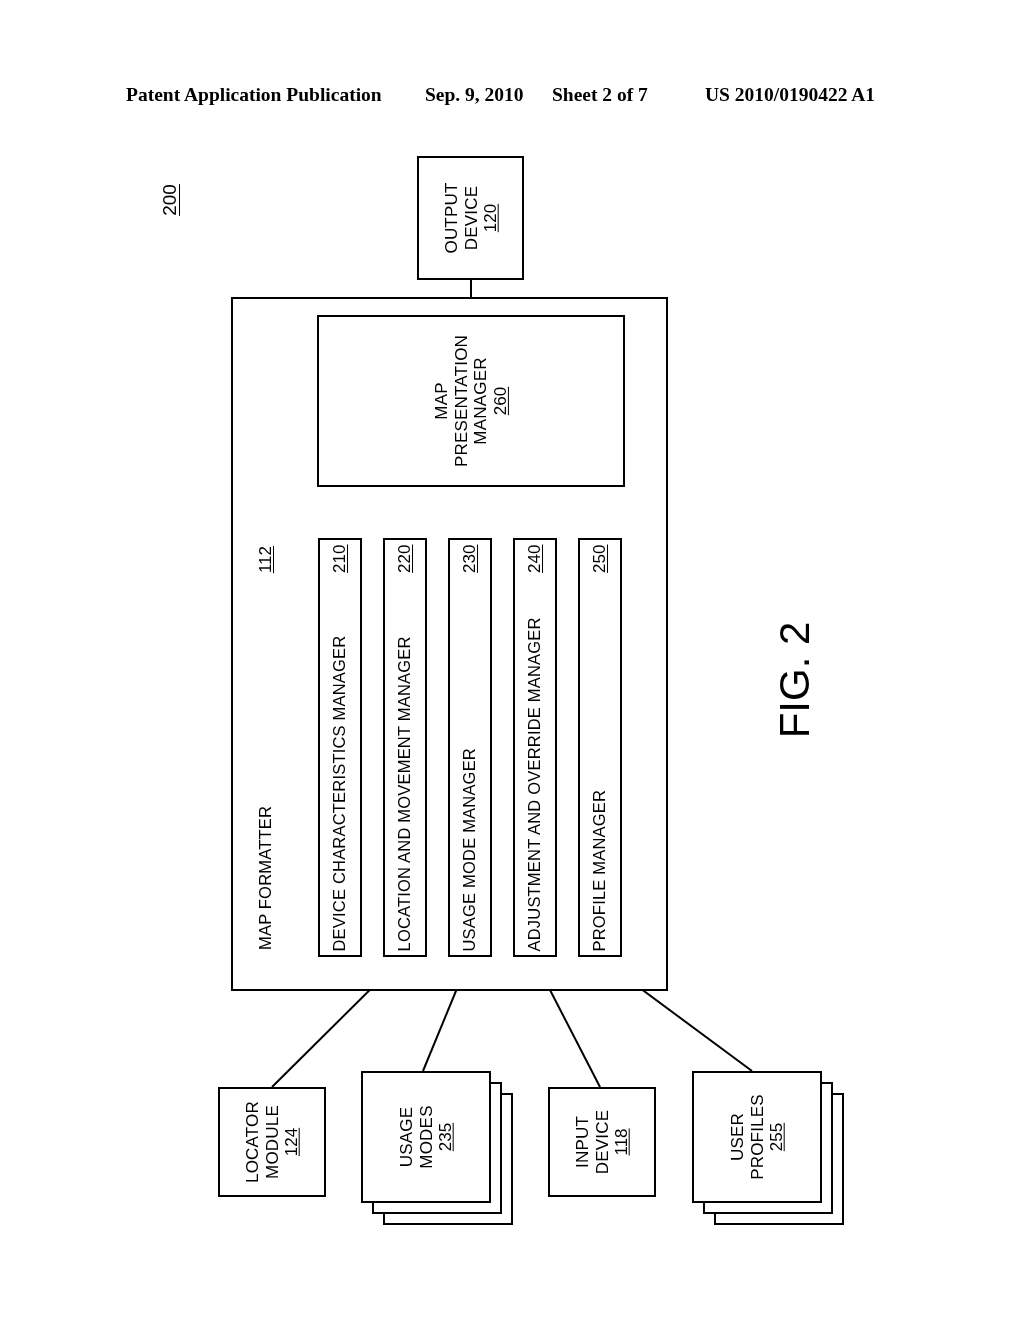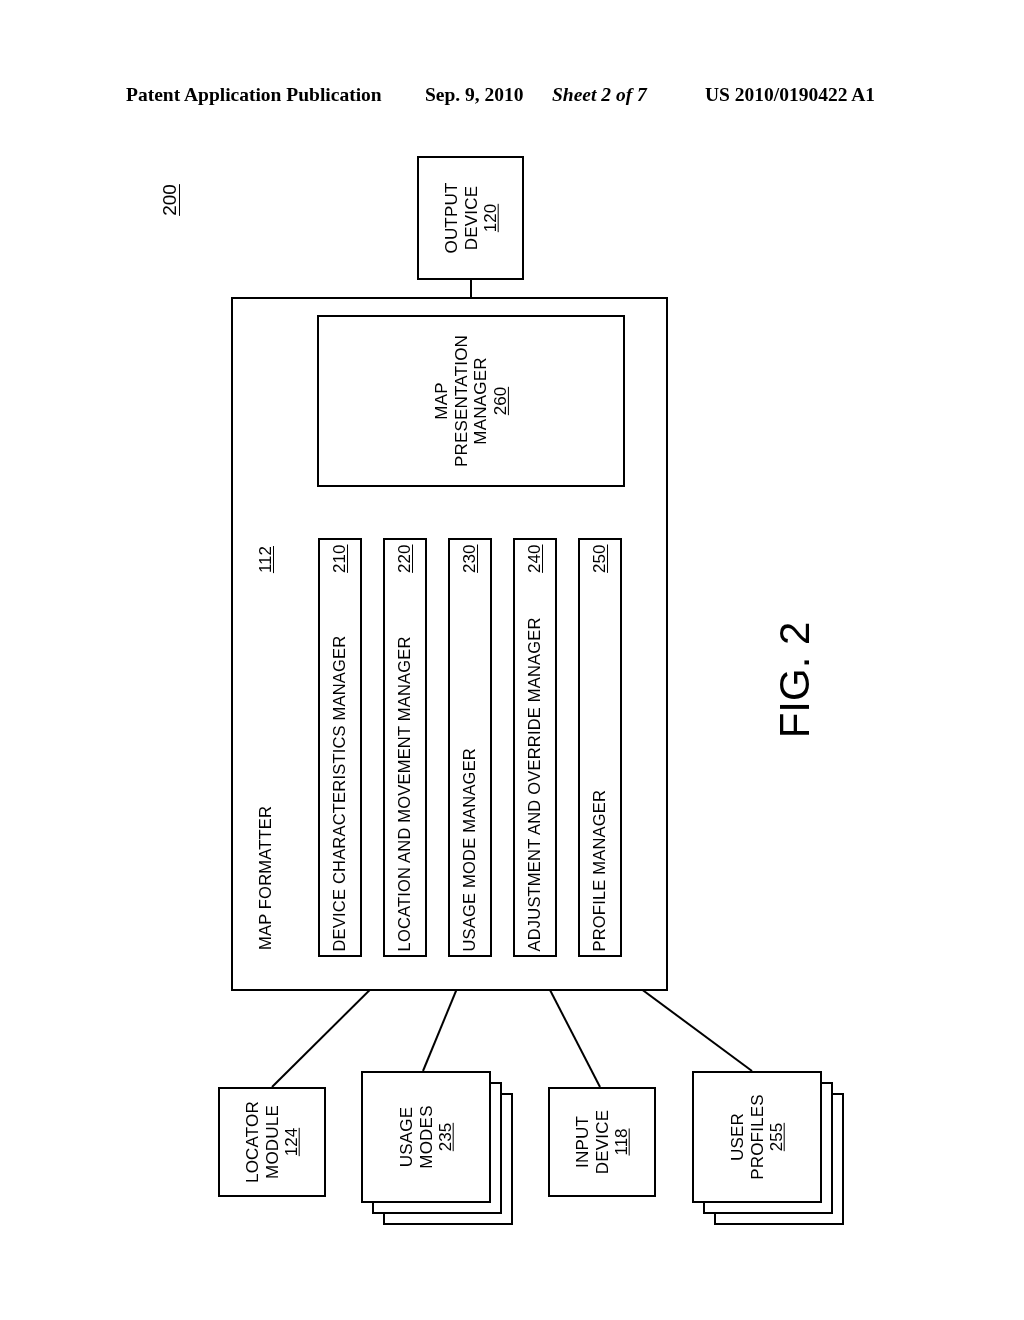--- a/index.html
+++ b/index.html
@@ -24,21 +24,21 @@
     width: 1024px;
     height: 30px;
     font-family: "Liberation Serif", serif;
     font-weight: bold;
     font-size: 19.5px;
     letter-spacing: 0px;
     white-space: nowrap;
   }
   .hdr-pub   { position: absolute; left: 126px;  top: 0; }
   .hdr-date  { position: absolute; left: 425px;  top: 0; }
-  .hdr-sheet { position: absolute; left: 552px;  top: 0; font-style: italic; }
+  .hdr-sheet { position: absolute; left: 552px;  top: 0; }
   .hdr-num   { position: absolute; left: 705px;  top: 0; }
 
   
   .vbox {
     position: absolute;
     border: 2px solid #000;
     background: #fff;
     box-sizing: border-box;
   }
   .vbox-inner {

